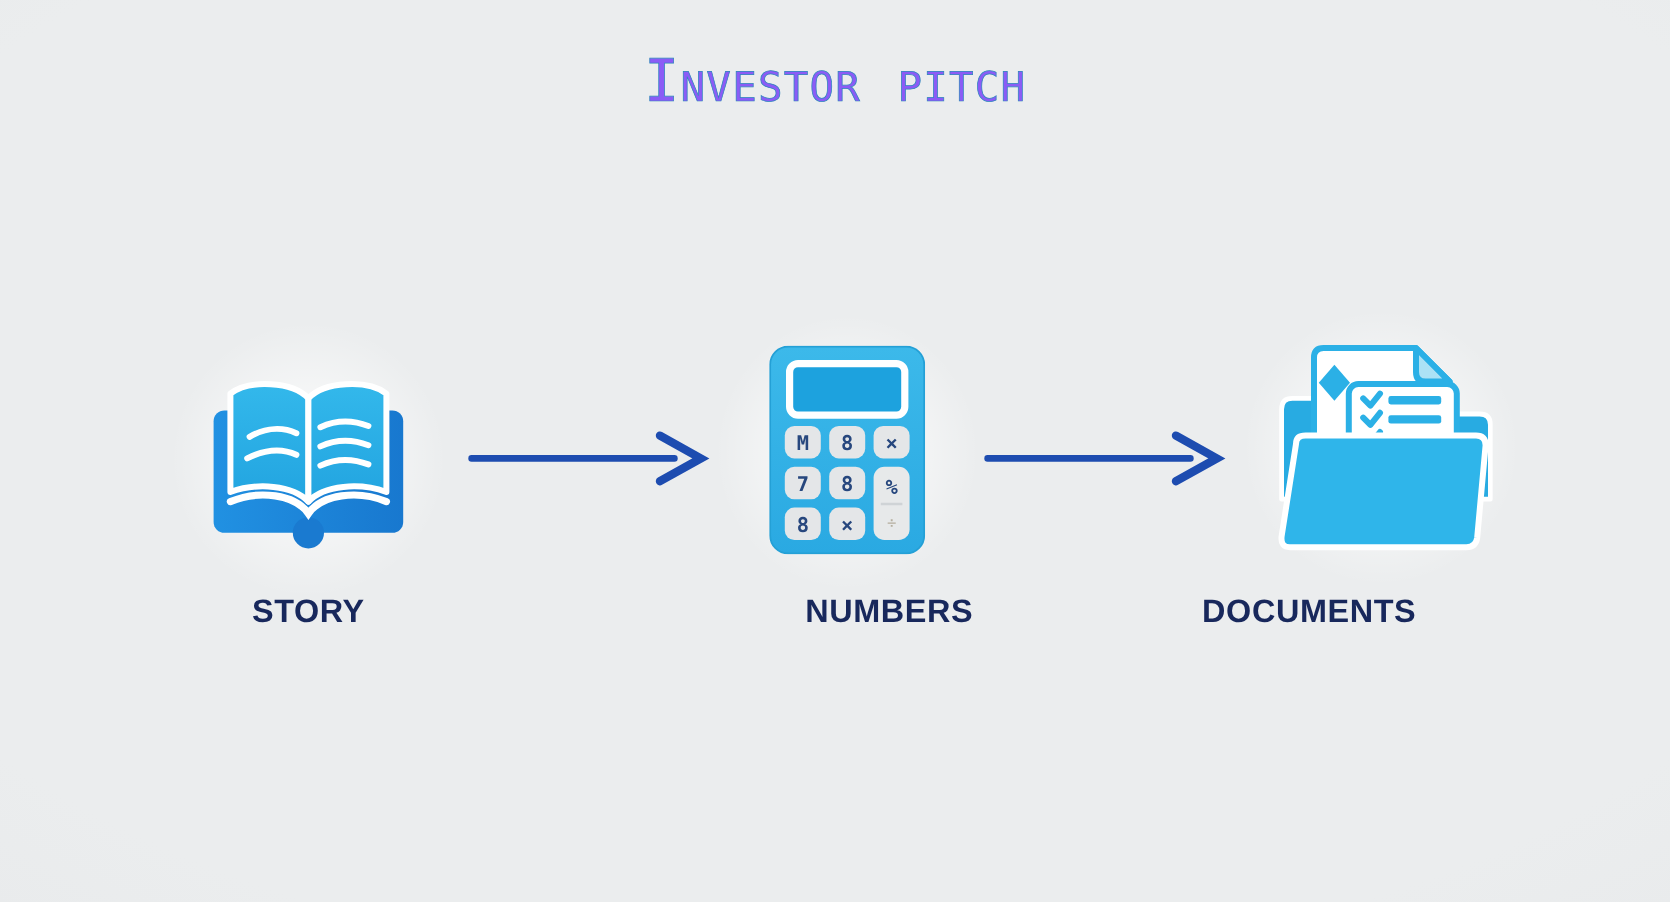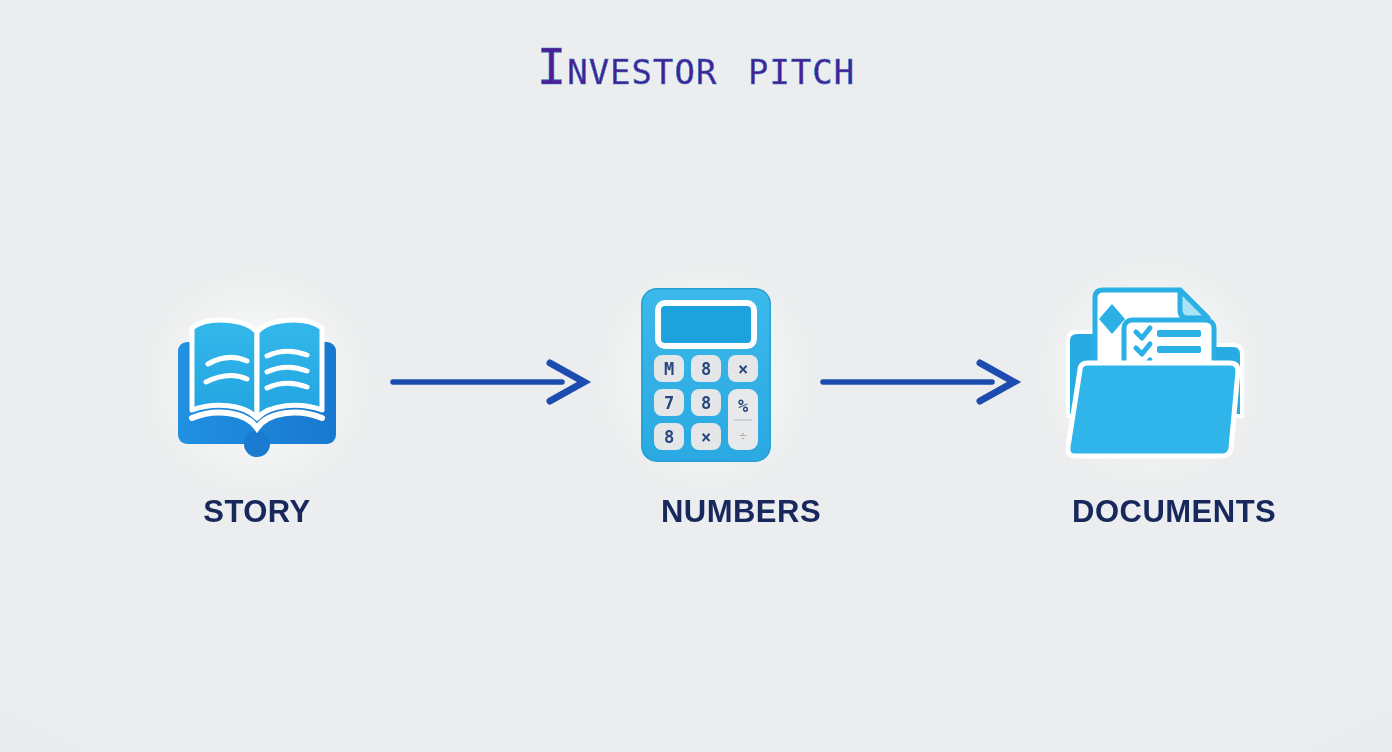--- a/index.html
+++ b/index.html
@@ -6,33 +6,33 @@
   body{
     width:1392px;height:752px;position:relative;overflow:hidden;
     background:radial-gradient(ellipse 115% 115% at 50% 45%, #ebedee 55%, #e2e4e6 100%);
     font-family:"Liberation Sans",sans-serif;
   }
   .title{
     position:absolute;top:40px;left:0;width:100%;text-align:center;
     font-family:"DejaVu Sans Mono",monospace;
     font-variant:small-caps;
     font-size:49px;line-height:56px;
-    color:#4c1d95;
+    color:#8b5cf6;
     letter-spacing:1px;
     -webkit-text-stroke:0.6px #2d85bc;
   }
   .glow{
     position:absolute;border-radius:50%;
     background:radial-gradient(closest-side, rgba(255,255,255,0.95), rgba(255,255,255,0));
   }
   .icon{position:absolute;}
   .icon svg{display:block;width:100%;height:100%;}
   .step-label{
     position:absolute;top:494px;height:32px;text-align:center;
-    font-size:31px;font-weight:bold;color:#18285c;letter-spacing:0.5px;
+    font-size:27px;font-weight:bold;color:#18285c;letter-spacing:0.5px;
   }
   .arrow{position:absolute;top:358px;width:204px;height:48px;}
   .calc-glyph{
     font-family:"DejaVu Sans Mono",monospace;
     font-size:17px;font-weight:bold;fill:#27477e;
   }
   .calc-glyph-faint{
     font-family:"DejaVu Sans Mono",monospace;
     font-size:13px;fill:#8d7f62;opacity:0.55;
   }
@@ -142,13 +142,13 @@
     <rect x="101" y="66" width="44" height="7" rx="2" fill="#2bb0e6"></rect>
     <polyline points="80,84 86,90 94,80" fill="none" stroke="#2bb0e6" stroke-width="5" stroke-linecap="round" stroke-linejoin="round"></polyline>
     <rect x="101" y="82" width="44" height="7" rx="2" fill="#2bb0e6"></rect>
 
     <path d="M24,90 q0,-7 8,-7 h142 q8,0 8,8 l-7,77 q-1,8 -9,8 h-147 q-8,0 -7,-9 z" fill="#2fb5ea" stroke="#ffffff" stroke-width="5" stroke-linejoin="round"></path>
   </svg>
 </div>
 
 <div class="step-label" style="left:168px;width:178px;">STORY</div>
 <div class="step-label" style="left:651px;width:180px;">NUMBERS</div>
-<div class="step-label" style="left:1072px;width:182px;">DOCUMENTS</div>
+<div class="step-label" style="left:1000px;width:182px;">DOCUMENTS</div>
 
 </body></html>

